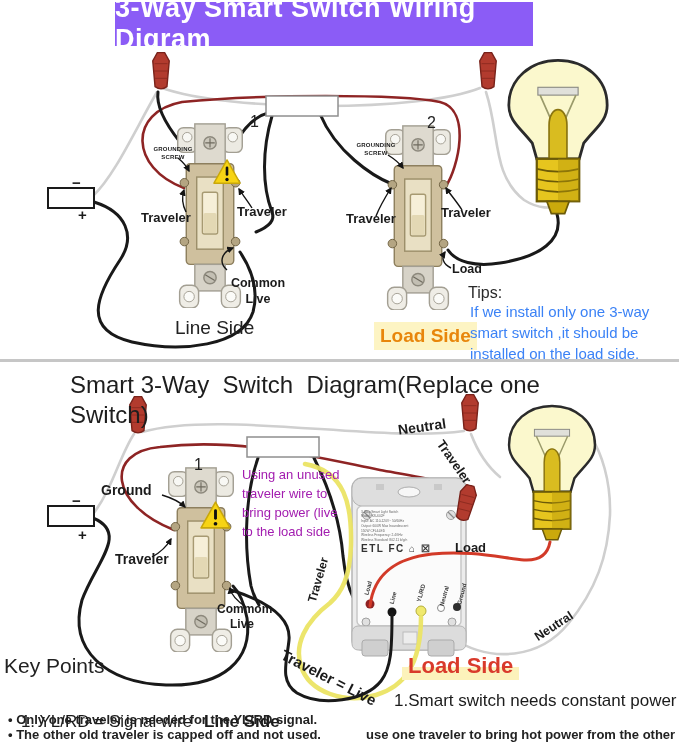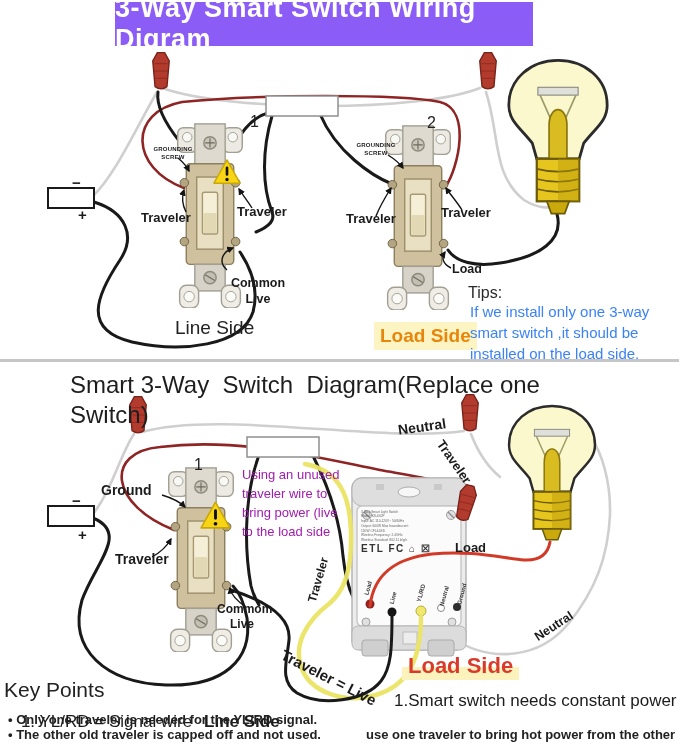--- a/index.html
+++ b/index.html
@@ -242,21 +242,21 @@
 150W CFL&amp;LED
 Wireless Frequency: 2.4GHz
 Wireless Standard: 802.11 b/g/n</div>
   <div class="dev-cert">ETL FC ⌂ ☒</div>
   <div class="term" style="left:361px;top:585px;">Load</div>
   <div class="term" style="left:387px;top:595px;">Line</div>
   <div class="term" style="left:412px;top:590px;">YL/RD</div>
   <div class="term" style="left:434px;top:593px;">Neutral</div>
   <div class="term" style="left:451px;top:591px;">Ground</div>
 
-  <div class="lbl kph" style="left:4px;top:653px;margin-top:24px;">Key Points</div>
+  <div class="lbl kph" style="left:4px;top:653px;">Key Points</div>
   <div class="lbl rg" style="left:2px;top:690px;font-size:17px;">
     <span>1. YL/RD = Signal wire</span><span style="font-weight:700;margin-left:12px;">Line Side</span>
   </div>
   <div class="lbl kpb" style="left:8px;top:727px;">• The other old traveler is capped off and not used.</div>
   <div class="lbl kpb" style="left:8px;top:712px;">• Only one traveler is needed for the YL/RD signal.</div>
   <div class="lbl rg" style="left:394px;top:690px;font-size:17px;">1.Smart switch needs constant power</div>
   <div class="lbl kpb" style="left:366px;top:727px;">use one traveler to bring hot power from the other box.</div>
 
 </div>
 

